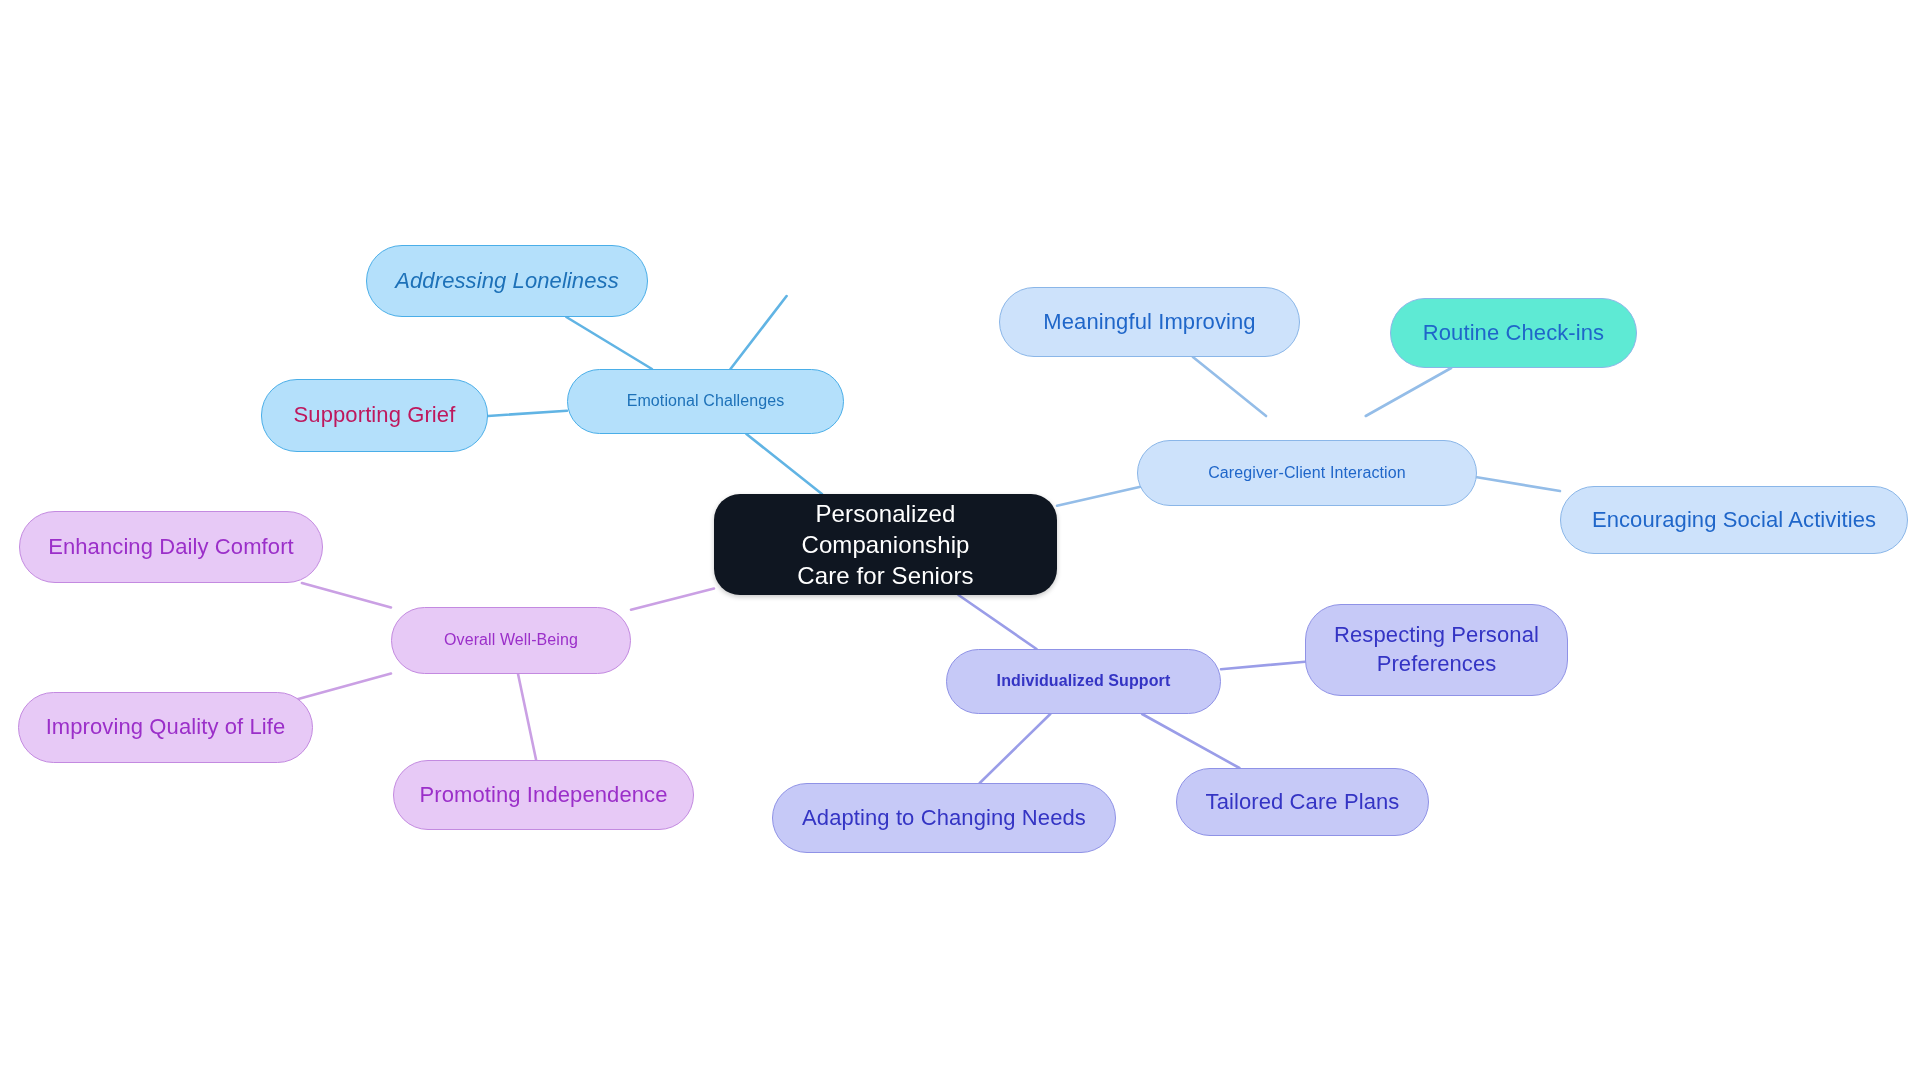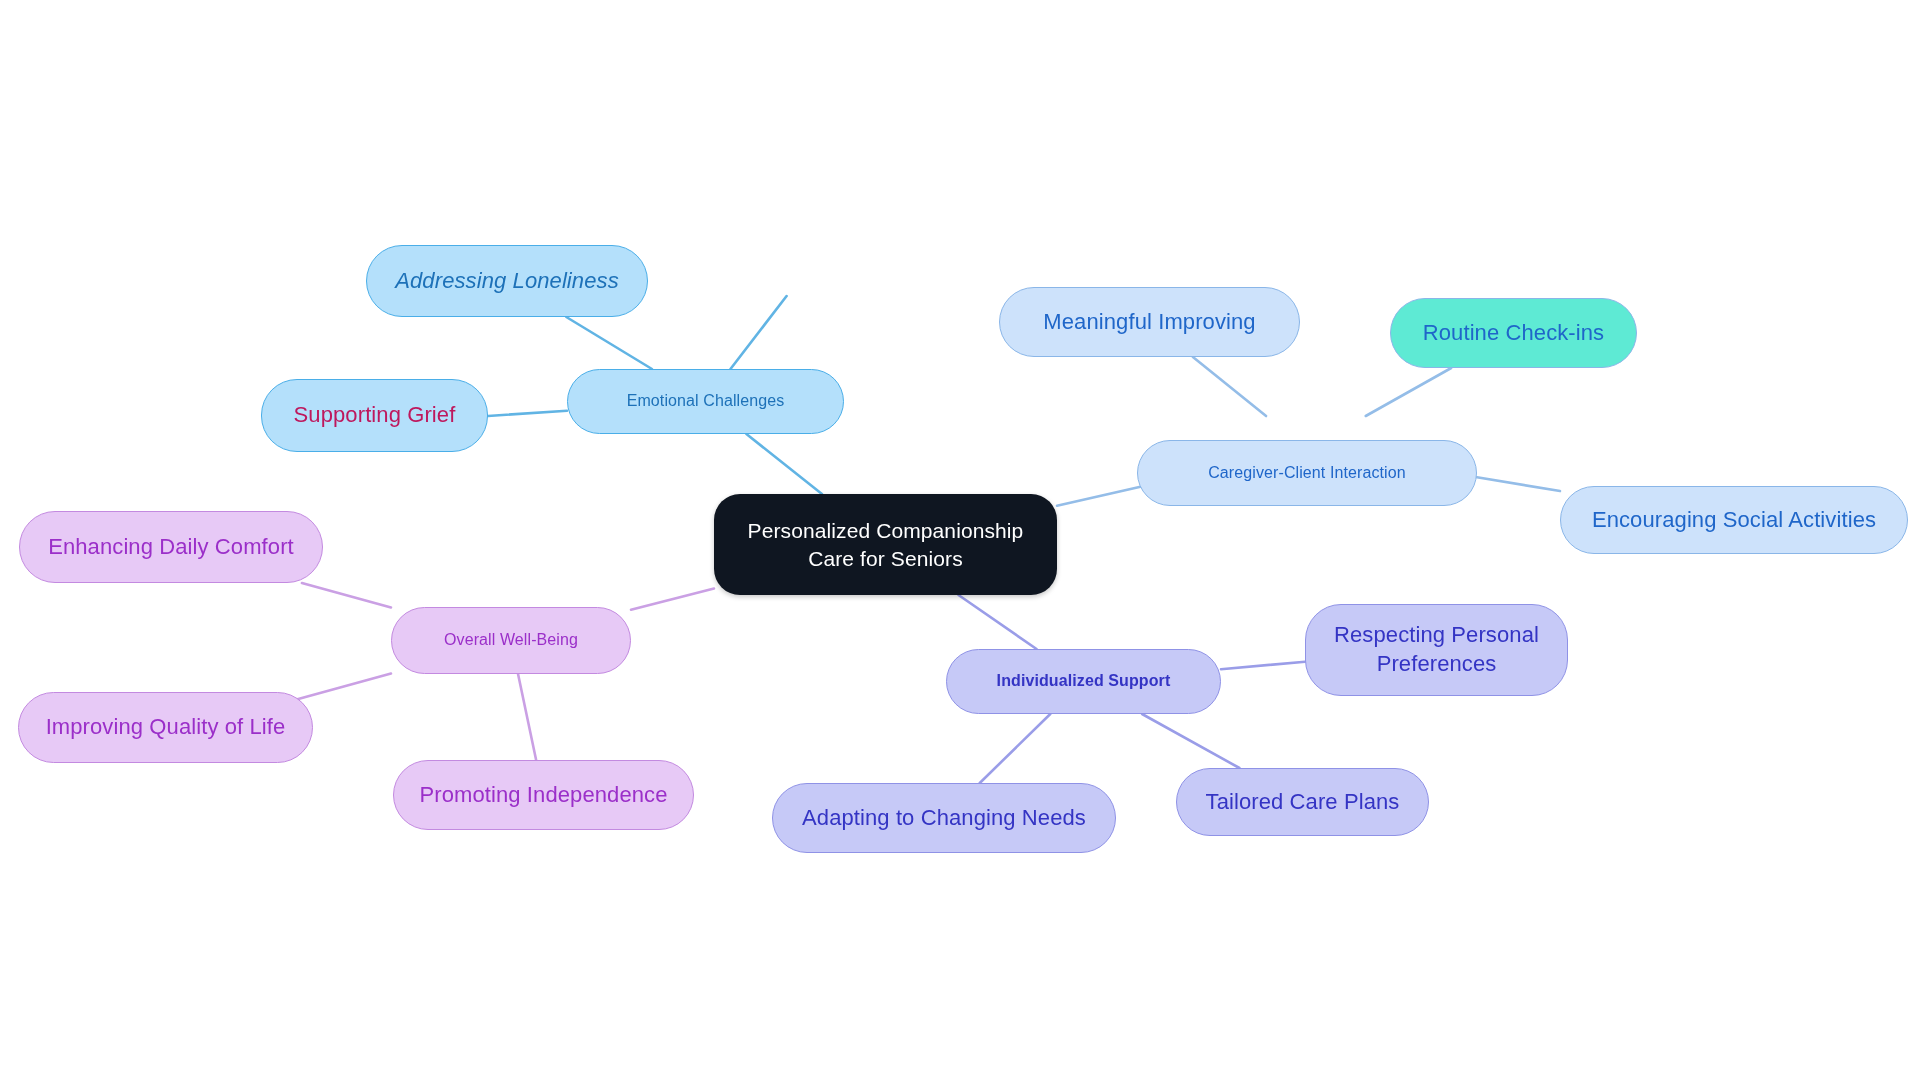--- a/index.html
+++ b/index.html
@@ -39,21 +39,21 @@
     line-height: 1.3;
     white-space: pre-line;
     padding: 0 14px;
     letter-spacing: 0.1px;
   }
   .node.root {
     border-radius: 26px;
     border-width: 0;
     background: #0f1621;
     color: #ffffff;
-    font-size: 21px;
+    font-size: 24px;
     box-shadow: 0 2px 5px rgba(0,0,0,0.22);
     padding: 0 18px;
   }
   .node.level1 { font-size: 16px; }
   .node.level2 { font-size: 22px; }
 </style>
 </head>
 <body>
 
 <div id="canvas">

